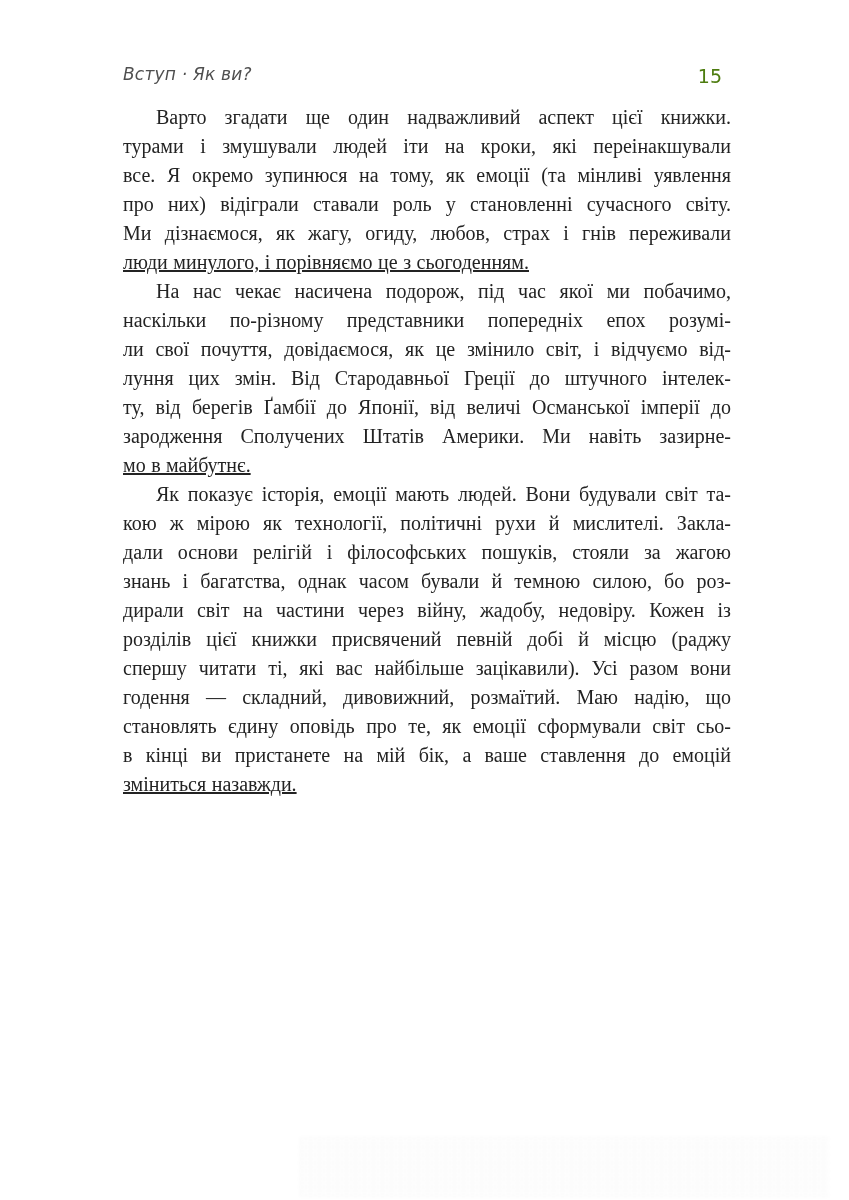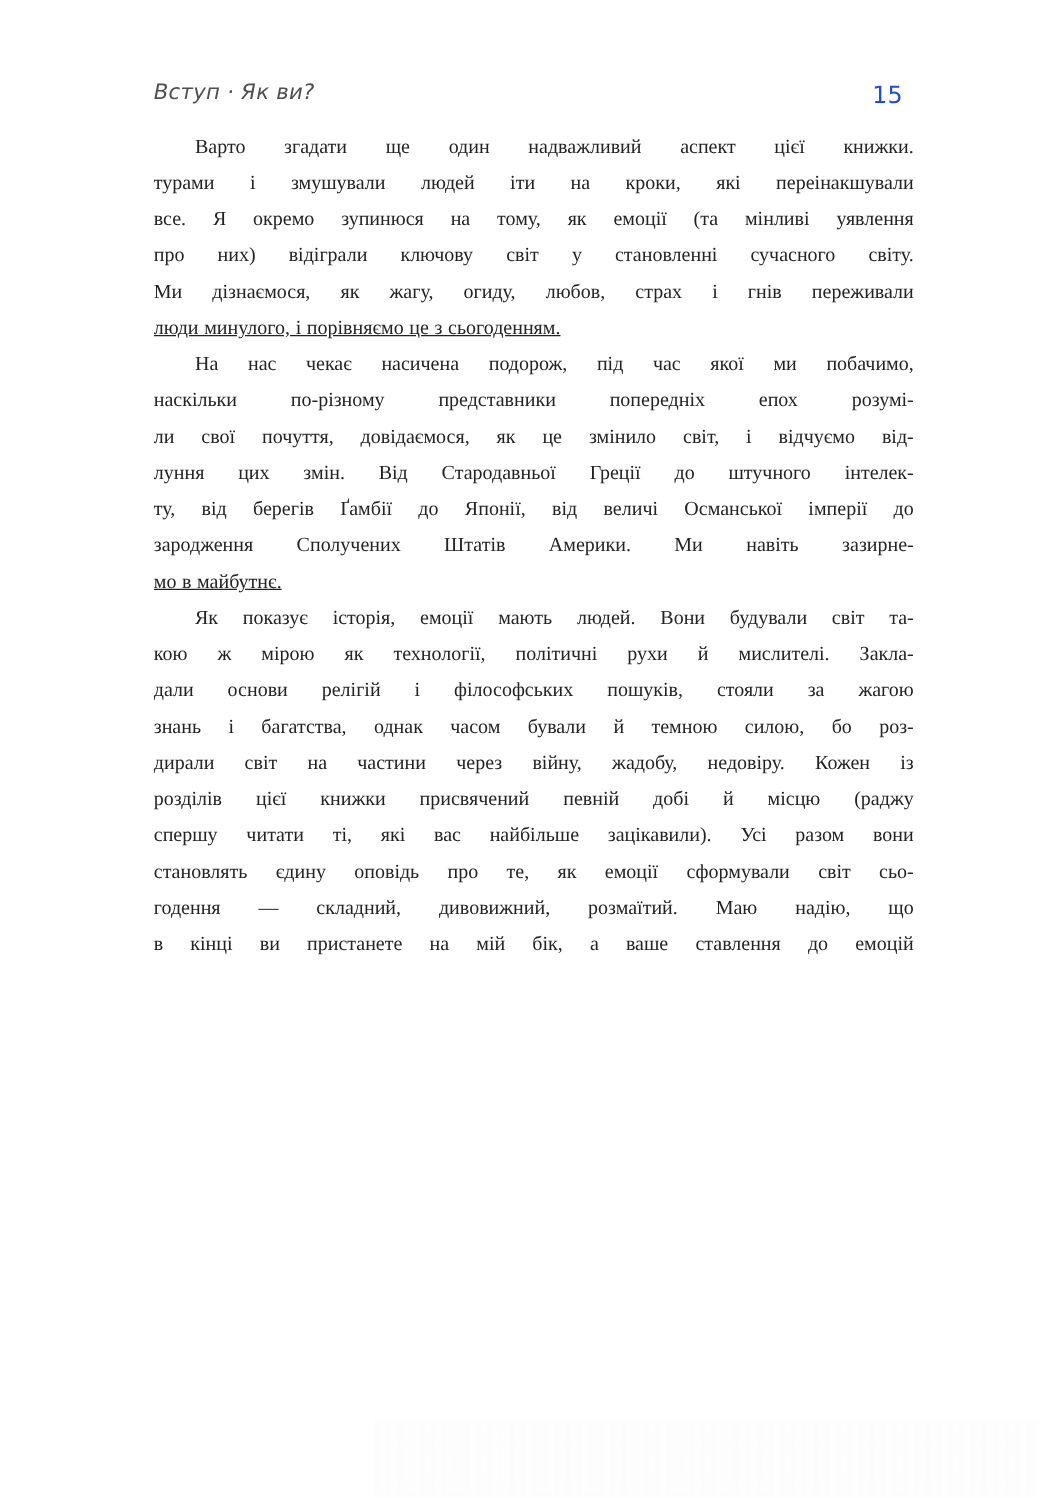--- a/index.html
+++ b/index.html
@@ -33,30 +33,30 @@
     position: absolute;
     top: 63px;
     left: 123px;
     width: 599px; 
     height: 26px;
     text-align: right;
     font-family: "DejaVu Sans", "Liberation Sans", sans-serif;
     font-style: normal;
     font-size: 19px;
     line-height: 26px;
-    color: #1d4ed8;
+    color: #4d7c0f;
   }
   
   #text-block {
     position: absolute;
     left: 123px;
     top: 103px;
     width: 608px;
     color: #232323;
-    font-size: 16px;
+    font-size: 20px;
     line-height: 29px;
   }
   .line {
     height: 29px;
     overflow: hidden;
     white-space: normal;
     text-align: justify;
     text-align-last: justify;
     word-spacing: 0.5px;
   }
@@ -90,21 +90,21 @@
   <div id="running-header">Вступ · Як ви?</div>
 
   <div id="page-number">15</div>
 
   <div id="text-block">
 
     <div class="paragraph">
       <div class="line indent">Варто згадати ще один надважливий аспект цієї книжки.</div>
       <div class="line">турами і змушували людей іти на кроки, які переінакшували</div>
       <div class="line">все. Я окремо зупинюся на тому, як емоції (та мінливі уявлення</div>
-      <div class="line">про них) відіграли ключову світ у становленні сучасного світу.</div>
+      <div class="line">про них) відіграли ставали роль у становленні сучасного світу.</div>
       <div class="line">Ми дізнаємося, як жагу, огиду, любов, страх і гнів переживали</div>
       <div class="line last">люди минулого, і порівняємо це з сьогоденням.</div>
     </div>
 
     <div class="paragraph">
       <div class="line indent">На нас чекає насичена подорож, під час якої ми побачимо,</div>
       <div class="line">наскільки по-різному представники попередніх епох розумі-</div>
       <div class="line">ли свої почуття, довідаємося, як це змінило світ, і відчуємо від-</div>
       <div class="line">луння цих змін. Від Стародавньої Греції до штучного інтелек-</div>
       <div class="line">ту, від берегів Ґамбії до Японії, від величі Османської імперії до</div>
@@ -113,22 +113,23 @@
     </div>
 
     <div class="paragraph">
       <div class="line indent">Як показує історія, емоції мають людей. Вони будували світ та-</div>
       <div class="line">кою ж мірою як технології, політичні рухи й мислителі. Закла-</div>
       <div class="line">дали основи релігій і філософських пошуків, стояли за жагою</div>
       <div class="line">знань і багатства, однак часом бували й темною силою, бо роз-</div>
       <div class="line">дирали світ на частини через війну, жадобу, недовіру. Кожен із</div>
       <div class="line">розділів цієї книжки присвячений певній добі й місцю (раджу</div>
       <div class="line">спершу читати ті, які вас найбільше зацікавили). Усі разом вони</div>
+      <div class="line">годення — складний, дивовижний, розмаїтий. Маю надію, що</div>
       <div class="line">становлять єдину оповідь про те, як емоції сформували світ сьо-</div>
-      <div class="line">годення — складний, дивовижний, розмаїтий. Маю надію, що</div>
       <div class="line">в кінці ви пристанете на мій бік, а ваше ставлення до емоцій</div>
+      <div class="line last">зміниться назавжди.</div>
     </div>
 
   </div>
 
   <div id="scan-showthrough"></div>
 
 </div>
 
 </body></html>

